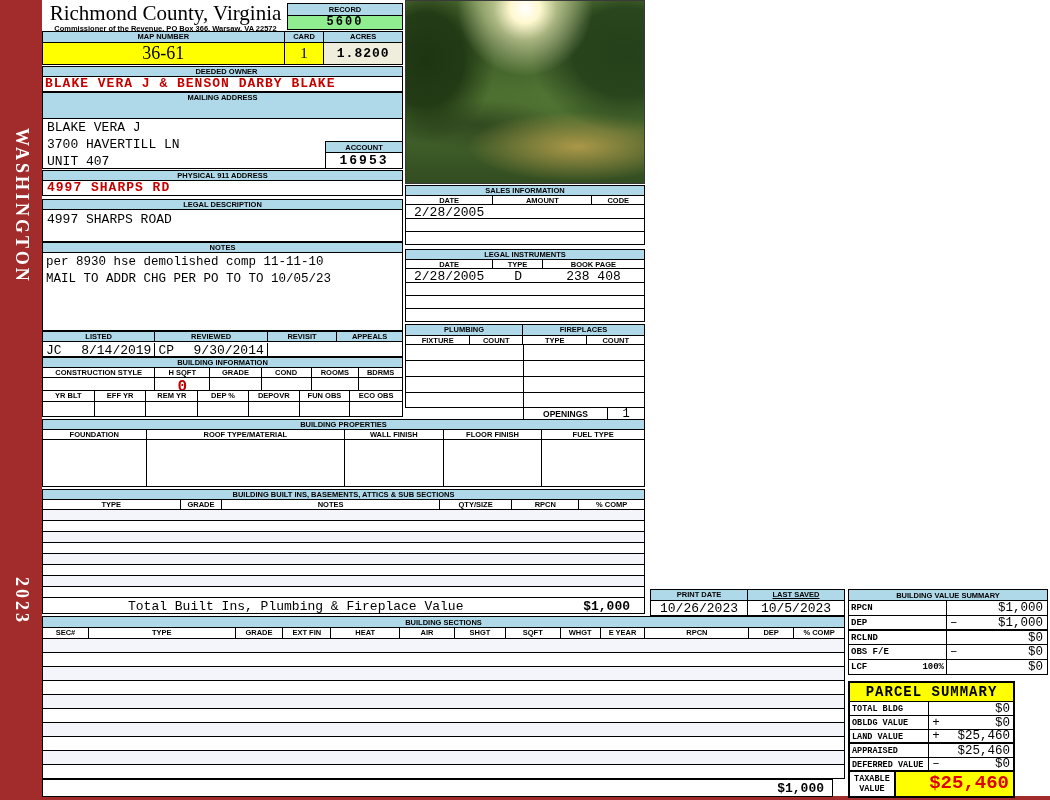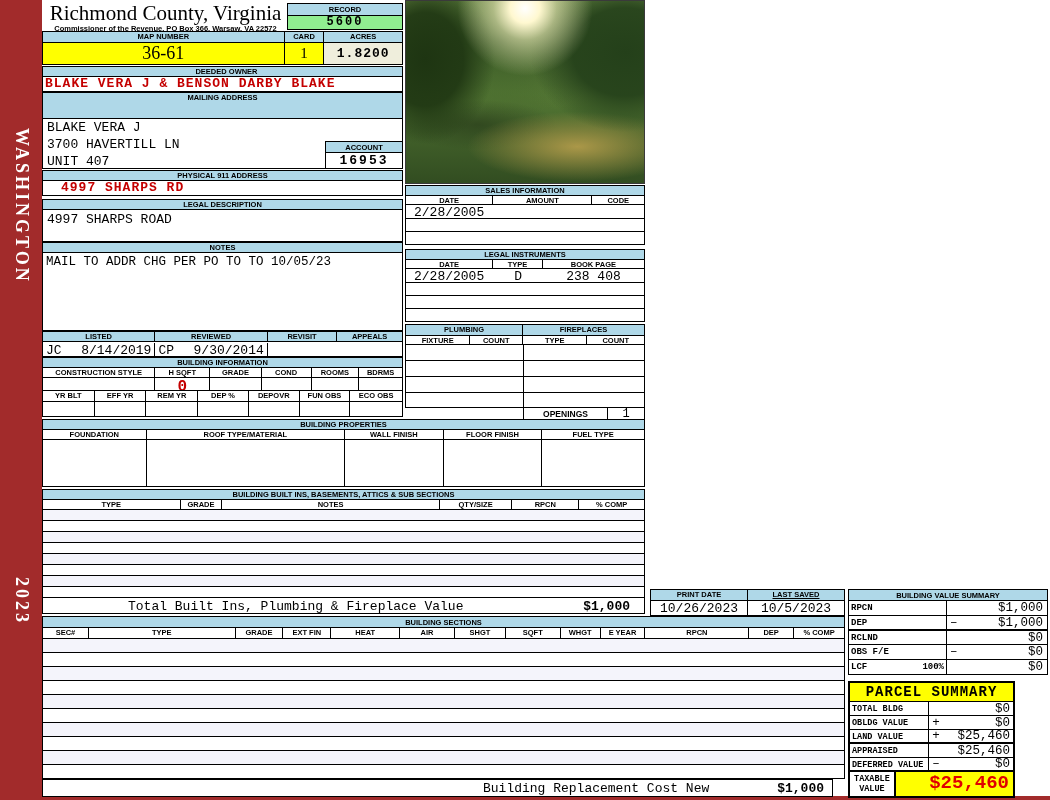--- a/index.html
+++ b/index.html
@@ -92,31 +92,32 @@
   </div>
 </div>
 
 <div class="sec" style="left:325px;top:141px;width:78px;height:28px;">
   <div class="bar" style="height:11px;line-height:11px;">ACCOUNT</div>
   <div class="mono" style="height:16px;font-size:13px;line-height:16px;font-weight:bold;text-align:center;letter-spacing:2px;">16953</div>
 </div>
 
 <div class="sec" style="left:42px;top:170px;width:361px;height:26px;">
   <div class="bar" style="height:10px;">PHYSICAL 911 ADDRESS</div>
-  <div class="mono redtx" style="height:14px;font-size:13px;line-height:14px;letter-spacing:1px;padding-left:18px;">4997 SHARPS RD</div>
+  <div class="mono redtx" style="height:14px;font-size:13px;line-height:14px;letter-spacing:1px;padding-left:4px;">4997 SHARPS RD</div>
 </div>
 
 <div class="sec" style="left:42px;top:199px;width:361px;height:43px;">
   <div class="bar" style="height:10px;">LEGAL DESCRIPTION</div>
   <div class="m13" style="padding:2px 0 0 4px;">4997 SHARPS ROAD</div>
 </div>
 
 <div class="sec" style="left:42px;top:242px;width:361px;height:89px;">
   <div class="bar" style="height:10px;">NOTES</div>
   <div class="mono" style="font-size:12.5px;line-height:17px;padding:1px 0 0 3px;">
+    <div>per 8930 hse demolished comp 11-11-10</div>
     <div>MAIL TO ADDR CHG PER PO TO TO 10/05/23</div>
   </div>
 </div>
 
 <div class="sec" style="left:42px;top:331px;width:361px;height:26px;">
   <div class="hr bluecells" style="height:10px;">
     <div style="width:113px;">LISTED</div>
     <div style="width:113px;">REVIEWED</div>
     <div style="width:70px;">REVISIT</div>
     <div style="width:65px;">APPEALS</div>
@@ -351,21 +352,20 @@
   <div class="emptyrow" style="height:14px;"></div>
   <div class="emptyrow" style="height:14px;background:var(--alt);"></div>
   <div class="emptyrow" style="height:14px;"></div>
   <div class="emptyrow" style="height:14px;background:var(--alt);"></div>
   <div class="emptyrow" style="height:14px;"></div>
   <div class="emptyrow" style="height:14px;background:var(--alt);"></div>
   <div style="height:13px;"></div>
 </div>
 
 <div class="sec" style="left:42px;top:779px;width:791px;height:18px;">
-  <span class="m13 abs" style="left:440px;top:1px;">Building Replacement Cost New</span>
   <span class="m13 abs" style="right:8px;top:1px;font-weight:bold;">$1,000</span>
 </div>
 
 <div class="abs" style="left:848px;top:681px;width:167px;height:117px;border:2px solid #000;background:#fff;">
   <div style="height:19px;background:var(--yellow);border-bottom:1px solid #000;font:bold 14px/19px 'Liberation Mono',monospace;text-align:center;letter-spacing:1px;">PARCEL SUMMARY</div>
   <div class="vr" style="height:14px;">
       <div class="lblcell" style="width:95px;font-size:8.5px;">TOTAL BLDG VALUE</div>
     <div class="valcell" style="width:101px;border-left:1px solid #000;margin-left:-1px;">
         <span></span>
         <span>$0</span>

